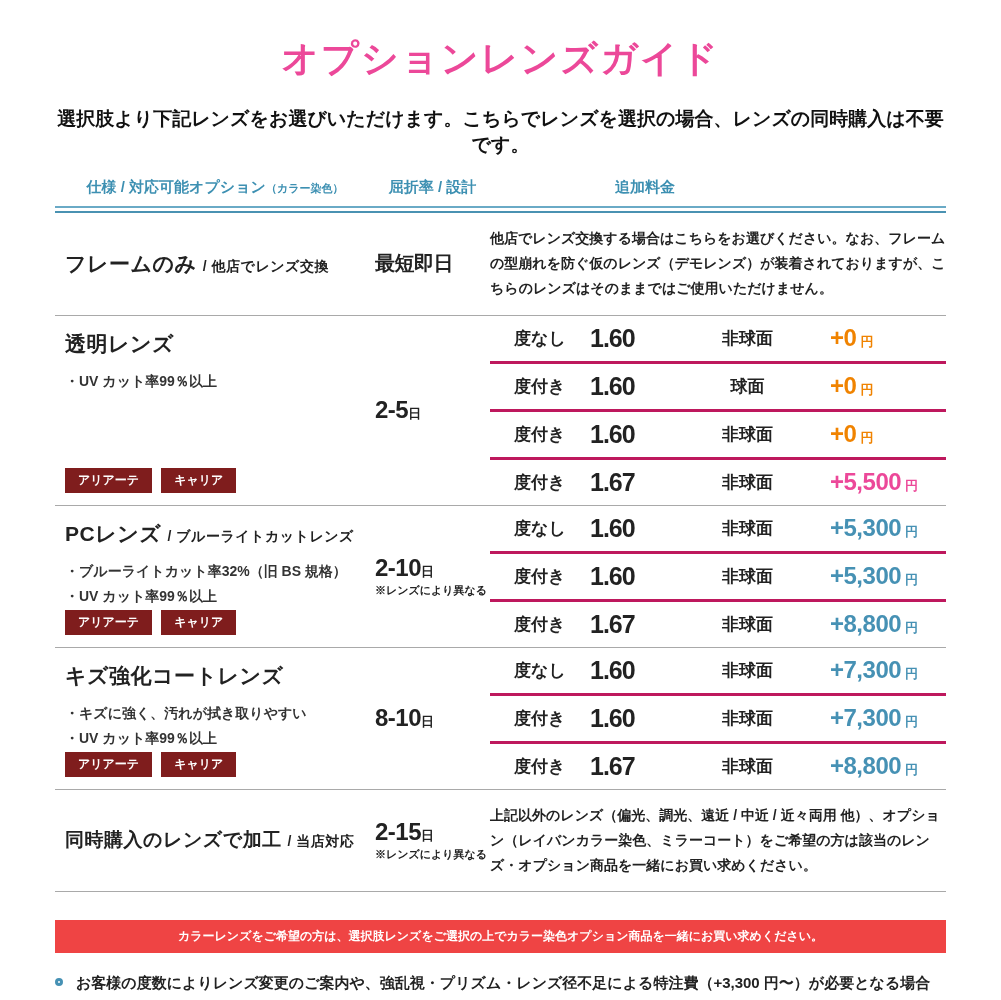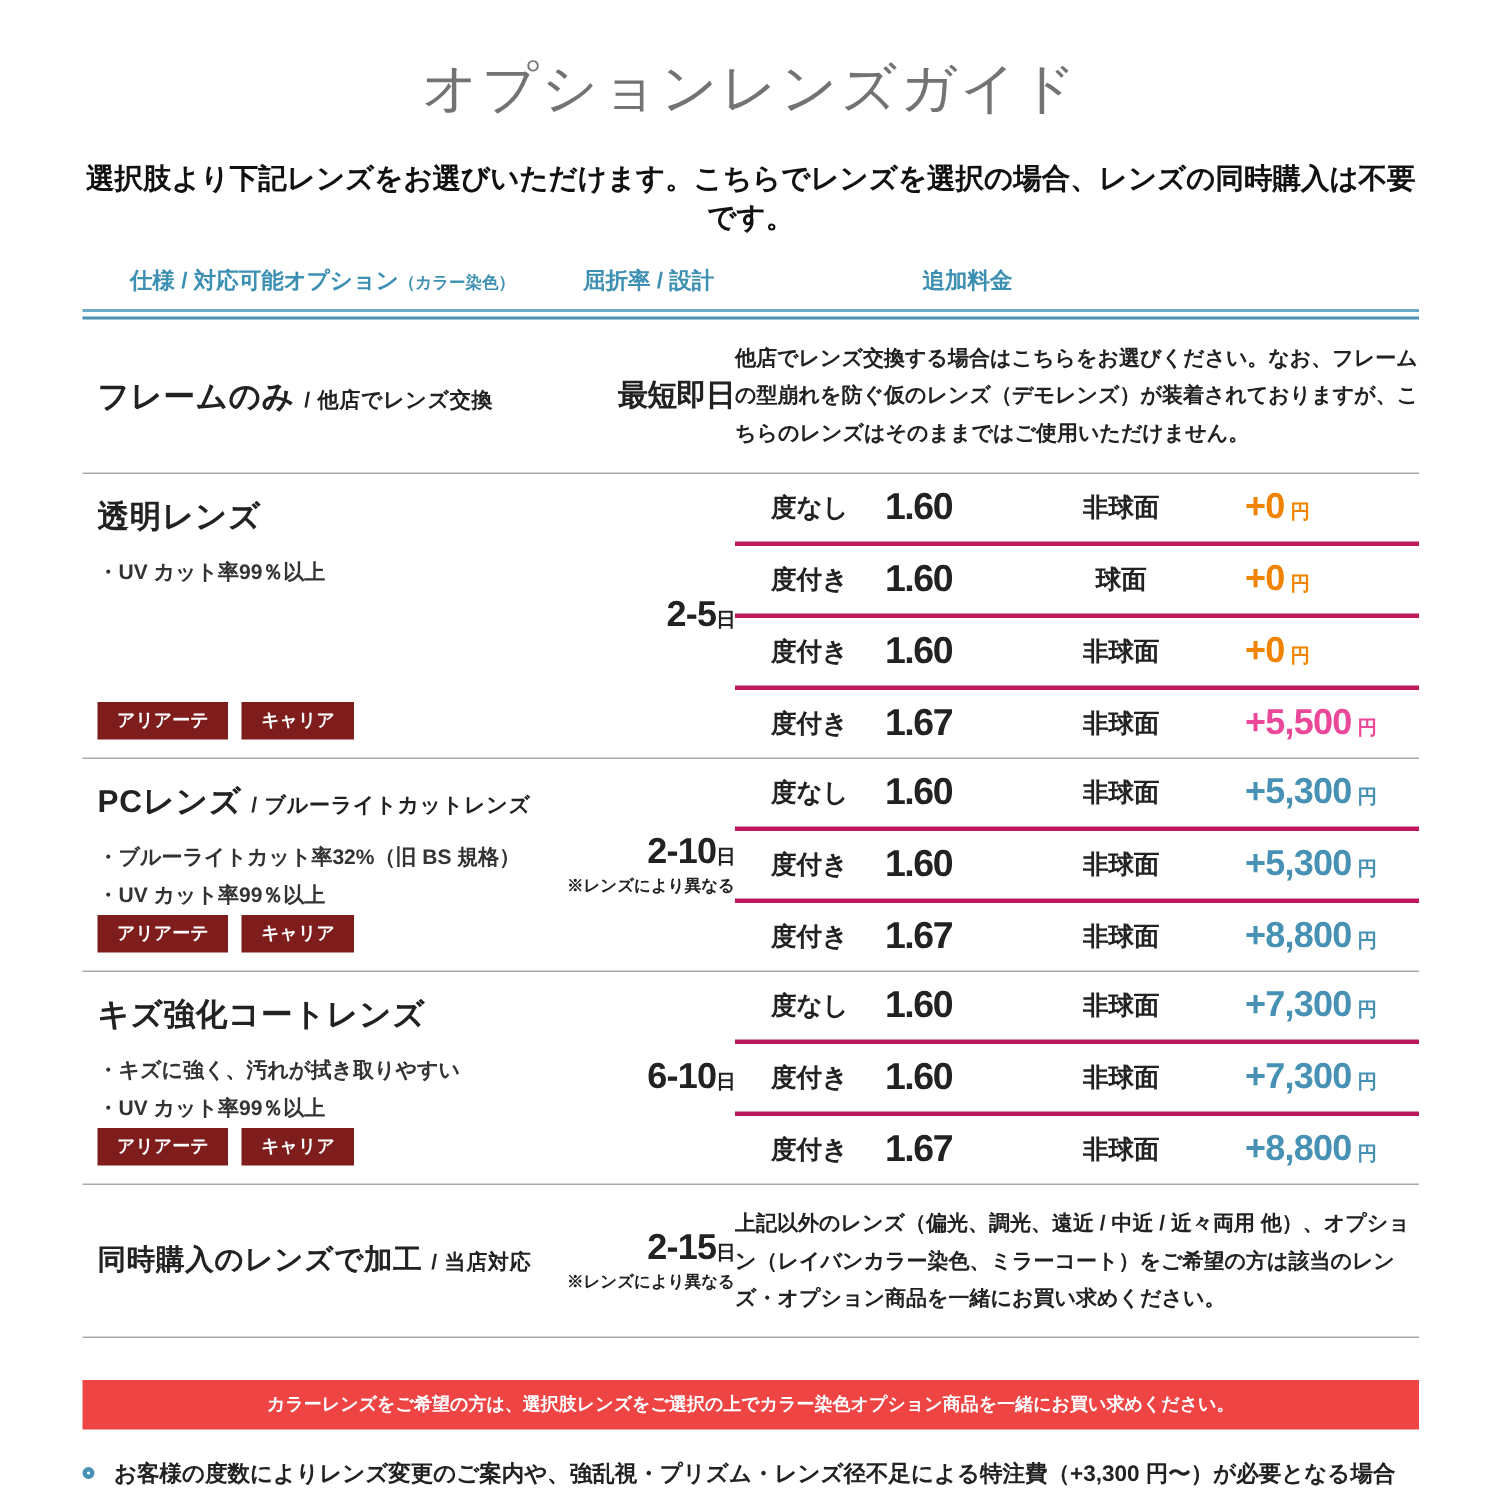--- a/index.html
+++ b/index.html
@@ -1,20 +1,20 @@
 <!DOCTYPE html>
 <html><head>
 <meta charset="utf-8">
 <style>
   * { margin:0; padding:0; box-sizing:border-box; }
   html,body { width:1001px; height:1000px; background:#fff; overflow:hidden;
               font-family:"Liberation Sans", sans-serif; color:#222; }
   .page { padding:34px 55px 0; }
 
-  .title { text-align:center; color:#737373; font-size:37px; font-weight:normal; letter-spacing:2px; }
+  .title { text-align:center; color:#ec4899; font-size:37px; font-weight:bold; letter-spacing:2px; }
   .subtitle { text-align:center; font-size:19px; font-weight:bold; margin-top:22px; color:#111; }
 
   .thead { display:grid; grid-template-columns:320px 115px 310px 146px; margin-top:20px;
            color:#3d90b2; font-weight:bold; font-size:15px; }
   .thead > div { text-align:center; }
   .h-small { font-size:11px; }
   .double-rule { margin-top:9px; height:7px;
                  border-top:2px solid #6aaac6; border-bottom:2px solid #4a92b2; }
 
   .section { display:grid; grid-template-columns:320px 115px 456px;
@@ -22,21 +22,21 @@
   .section.has-rows { padding:0; align-items:stretch; }
 
   .sec-left { display:flex; flex-direction:column; justify-content:center; padding-left:10px; }
   .has-rows .sec-left { justify-content:flex-start; padding-top:14px; padding-bottom:12px; }
   .sec-title { font-size:21px; font-weight:bold; letter-spacing:0.5px; }
   .sec-title .sub { font-size:14px; }
   .features { margin-top:11px; font-size:14px; font-weight:bold; line-height:1.8; color:#333; }
   .tags { margin-top:auto; display:flex; gap:9px; }
   .tag { background:#7f1d1d; color:#fff; font-size:12px; font-weight:bold; padding:4px 13px; }
 
-  .sec-ship { text-align:right; font-weight:bold; display:flex; flex-direction:column; justify-content:center; }
+  .sec-ship { text-align:left; font-weight:bold; display:flex; flex-direction:column; justify-content:center; }
   .ship-main { font-size:24px; letter-spacing:-0.5px; }
   .ship-main .unit { font-size:13px; }
   .ship-note { font-size:11px; margin-top:1px; }
 
   .sec-note { font-size:14px; font-weight:bold; line-height:1.8; color:#222; align-self:center; }
 
   .rows { display:flex; flex-direction:column; justify-content:center; }
   .lens-row { display:grid; grid-template-columns:100px 105px 105px 146px; align-items:center; padding:8px 0; }
   .lens-row + .lens-row { border-top:3px solid #be185d; }
   .cell-power { font-size:17px; font-weight:bold; padding-left:24px; white-space:nowrap; }
@@ -172,21 +172,21 @@
       <div class="features">
         <div>・キズに強く、汚れが拭き取りやすい</div>
         <div>・UV カット率99％以上</div>
       </div>
       <div class="tags">
         <span class="tag">アリアーテ</span>
         <span class="tag">キャリア</span>
       </div>
     </div>
     <div class="sec-ship">
-      <div class="ship-main"><span>6-10</span><span class="unit">日</span></div>
+      <div class="ship-main"><span>8-10</span><span class="unit">日</span></div>
     </div>
     <div class="rows">
       <div class="lens-row">
         <div class="cell-power">度なし</div>
         <div class="cell-index">1.60</div>
         <div class="cell-design">非球面</div>
         <div class="cell-price" style="color: rgb(70, 145, 180);"><span>+7,300</span><span class="yen">円</span></div>
       </div>
       <div class="lens-row">
         <div class="cell-power">度付き</div>

